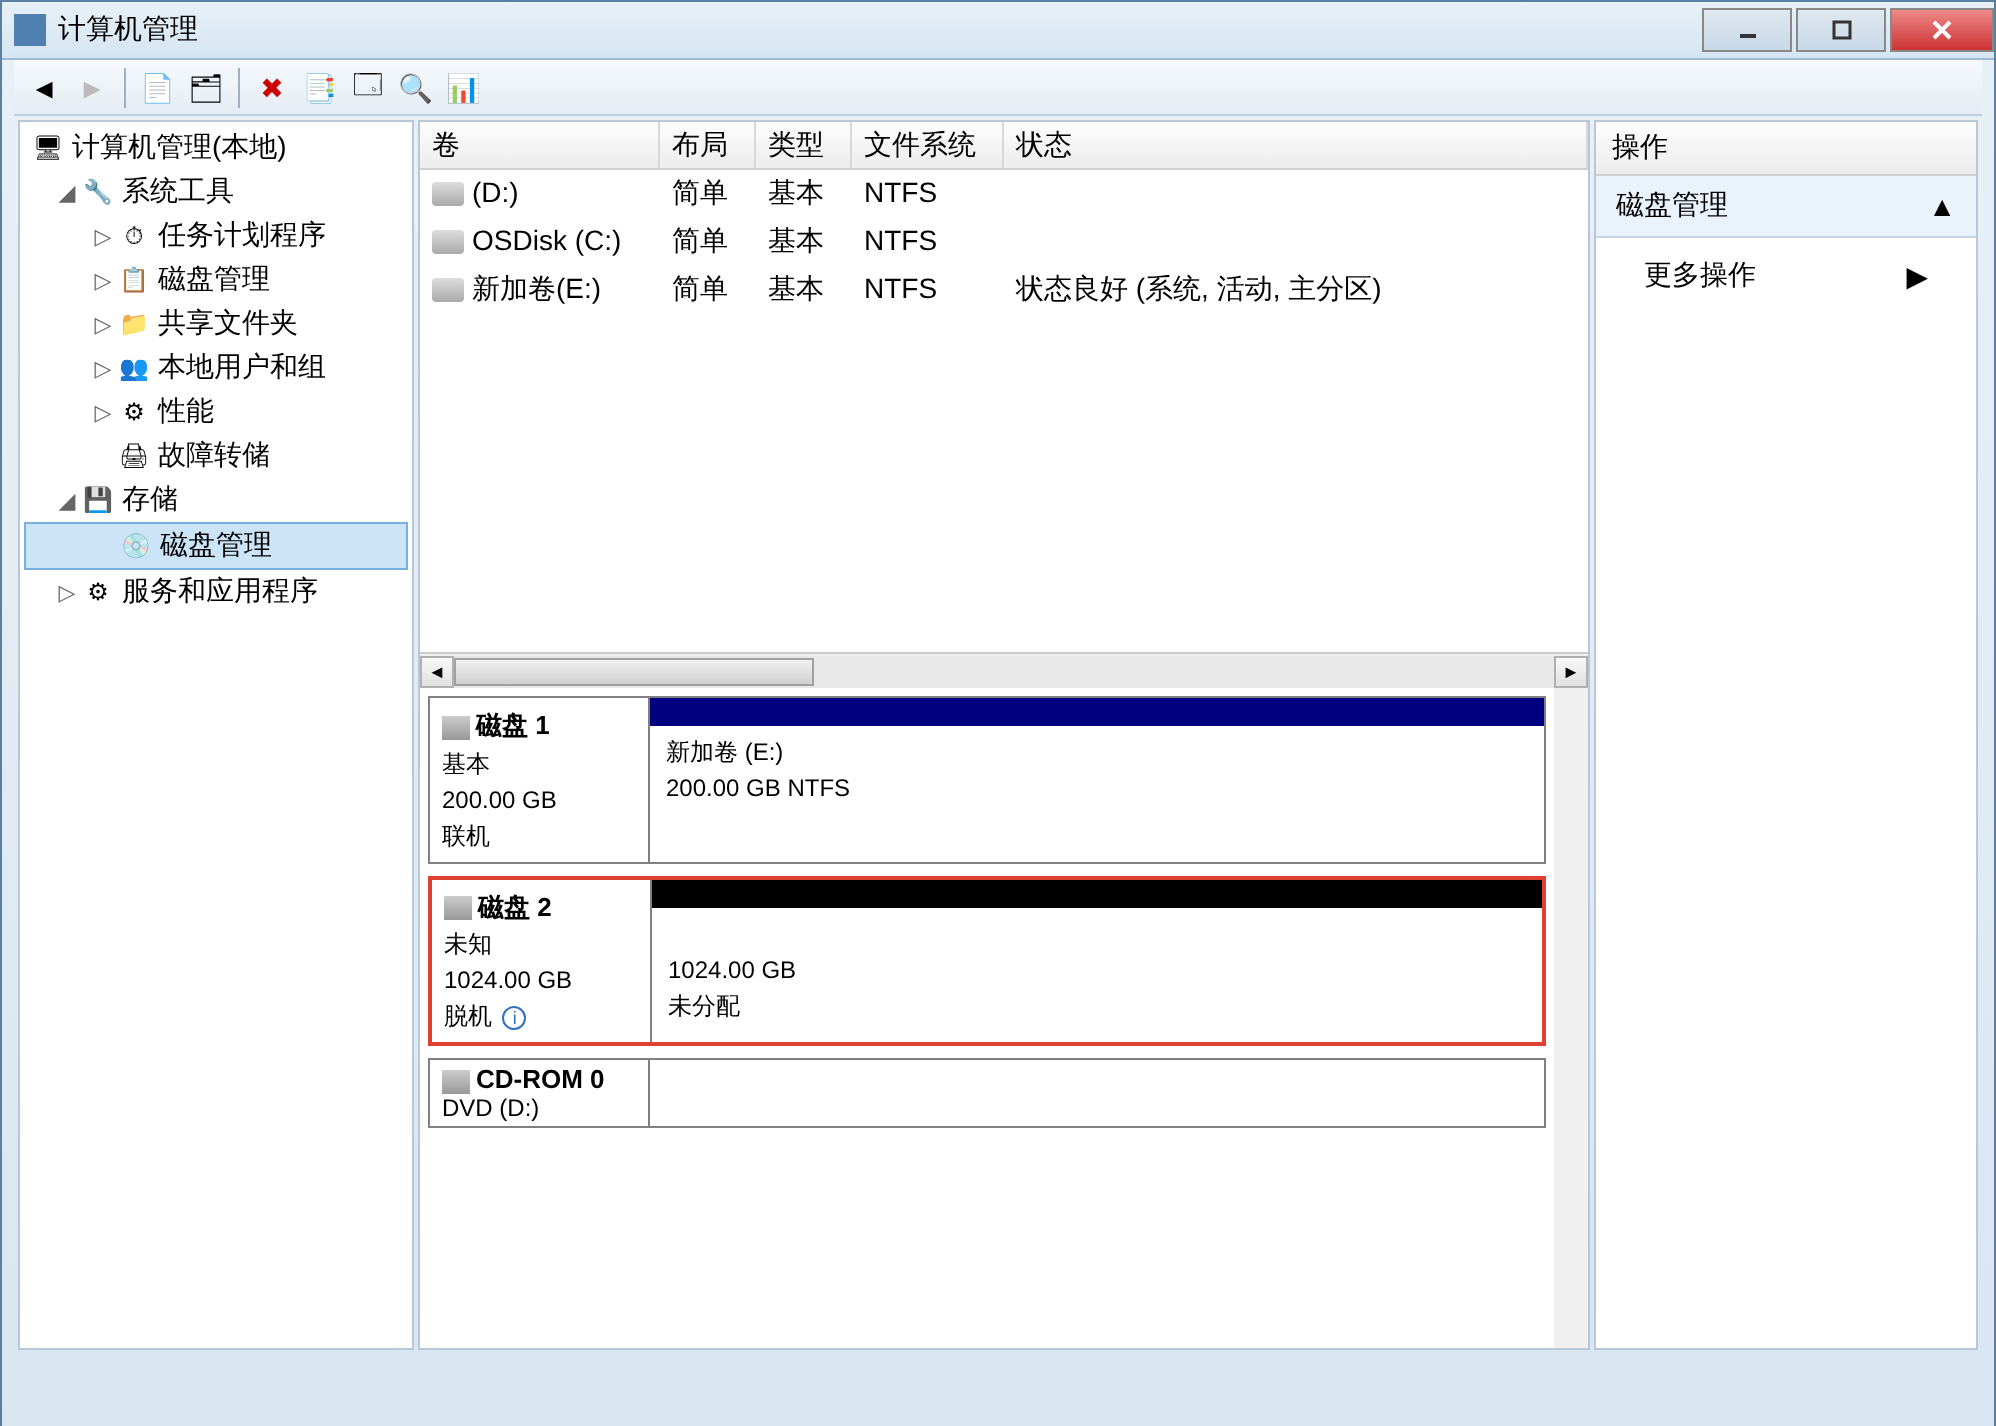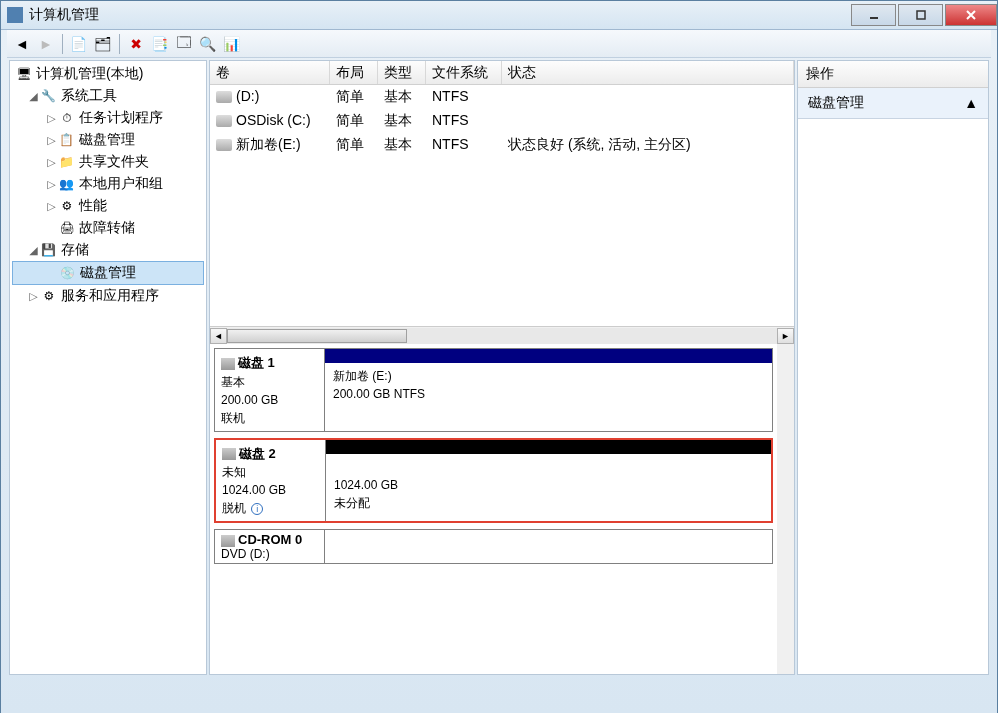--- a/index.html
+++ b/index.html
@@ -279,17 +279,21 @@
           <div class="v-scroll"></div>
         </div>
       </div>
 
       <div class="right-panel">
         <div class="actions-header">操作</div>
         <div class="actions-sub">
           <span>磁盘管理</span>
           <span>▲</span>
         </div>
+        <div class="actions-item">
+          <span>更多操作</span>
+          <span>▶</span>
+        </div>
       </div>
 
     </div>
   </div>
 </div>
 
 </body></html>

